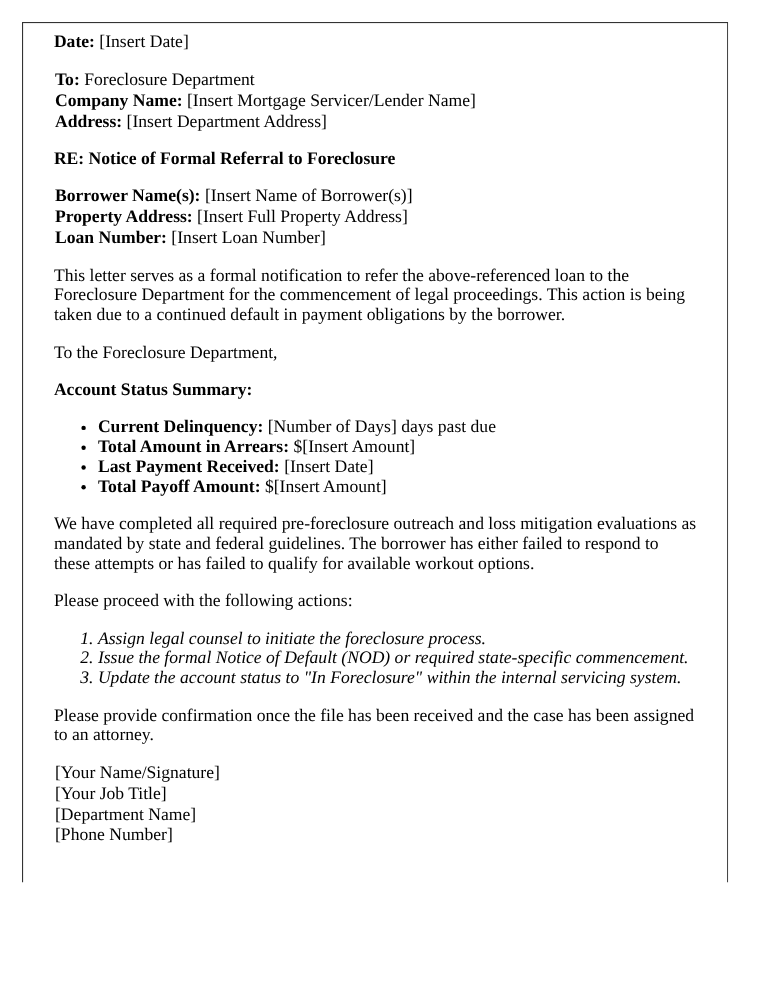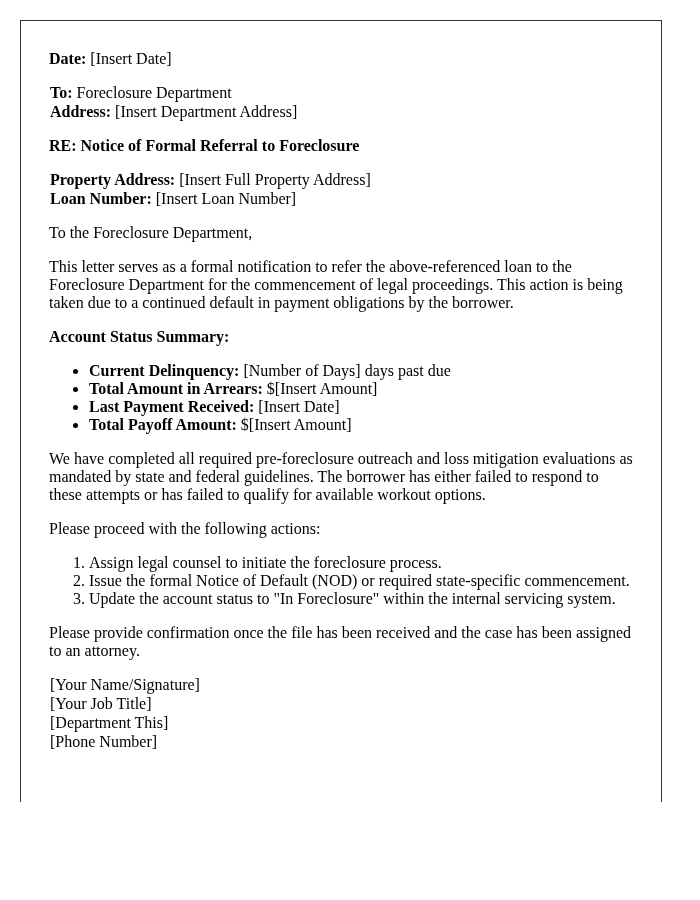--- a/index.html
+++ b/index.html
@@ -21,21 +21,21 @@
       left: 20px;
       top: 20px;
       width: 642px;
       height: 782px;
       overflow: hidden;
     }
     .letter {
       box-sizing: border-box;
       width: 642px;
       border: 1px solid #333333;
-      padding: 29px 28px 40px 28px;
+      padding: 9px 28px 40px 28px;
       line-height: 18px;
       background: #ffffff;
     }
     .letter p {
       margin: 0 0 16px 0;
     }
     .letter .block {
       margin: 0 0 16px 0;
     }
     .letter .block div {
@@ -43,62 +43,70 @@
     }
     b, strong { font-weight: bold; }
     .letter ul, .letter ol {
       margin: 0 0 16px 0;
       padding-left: 40px;
     }
     .letter ul li, .letter ol li {
       margin: 0;
     }
     .letter ul { list-style-type: disc; }
-    .letter ol { list-style-type: decimal; }
+    .letter ol { list-style-type: decimal; font-style: italic; }
   </style>
 </head>
 <body>
 
 <div class="page-clip">
   <div class="letter">
 
     <p>
       <b>Date:</b>
       <span>[Insert Date]</span>
     </p>
 
     <div class="block">
       <div>
         <b>To:</b>
         <span>Foreclosure Department</span>
       </div>
       <div>
+        <b>Company Name:</b>
+        <span>[Insert Mortgage Servicer/Lender Name]</span>
+      </div>
+      <div>
         <b>Address:</b>
         <span>[Insert Department Address]</span>
       </div>
     </div>
 
     <p>
       <b>RE: Notice of Formal Referral to Foreclosure</b>
     </p>
 
     <div class="block">
       <div>
+        <b>Borrower Name(s):</b>
+        <span>[Insert Name of Borrower(s)]</span>
+      </div>
+      <div>
         <b>Property Address:</b>
         <span>[Insert Full Property Address]</span>
       </div>
       <div>
         <b>Loan Number:</b>
         <span>[Insert Loan Number]</span>
       </div>
     </div>
 
+    <p>This letter serves as a formal notification to refer the above-referenced loan to the Foreclosure Department for the commencement of legal proceedings. This action is being taken due to a continued default in payment obligations by the borrower.</p>
+
     <p>To the Foreclosure Department,</p>
-
-    <p>This letter serves as a formal notification to refer the above-referenced loan to the Foreclosure Department for the commencement of legal proceedings. This action is being taken due to a continued default in payment obligations by the borrower.</p>
 
     <p>
       <b>Account Status Summary:</b>
     </p>
 
     <ul>
       <li>
         <b>Current Delinquency:</b>
         <span>[Number of Days] days past due</span>
       </li>
@@ -125,18 +133,18 @@
       <li>Issue the formal Notice of Default (NOD) or required state-specific commencement.</li>
       <li>Update the account status to "In Foreclosure" within the internal servicing system.</li>
     </ol>
 
     <p>Please provide confirmation once the file has been received and the case has been assigned to an attorney.</p>
 
 
     <div class="block">
       <div>[Your Name/Signature]</div>
       <div>[Your Job Title]</div>
-      <div>[Department This]</div>
+      <div>[Department Name]</div>
       <div>[Phone Number]</div>
     </div>
 
   </div>
 </div>
 
 </body></html>

